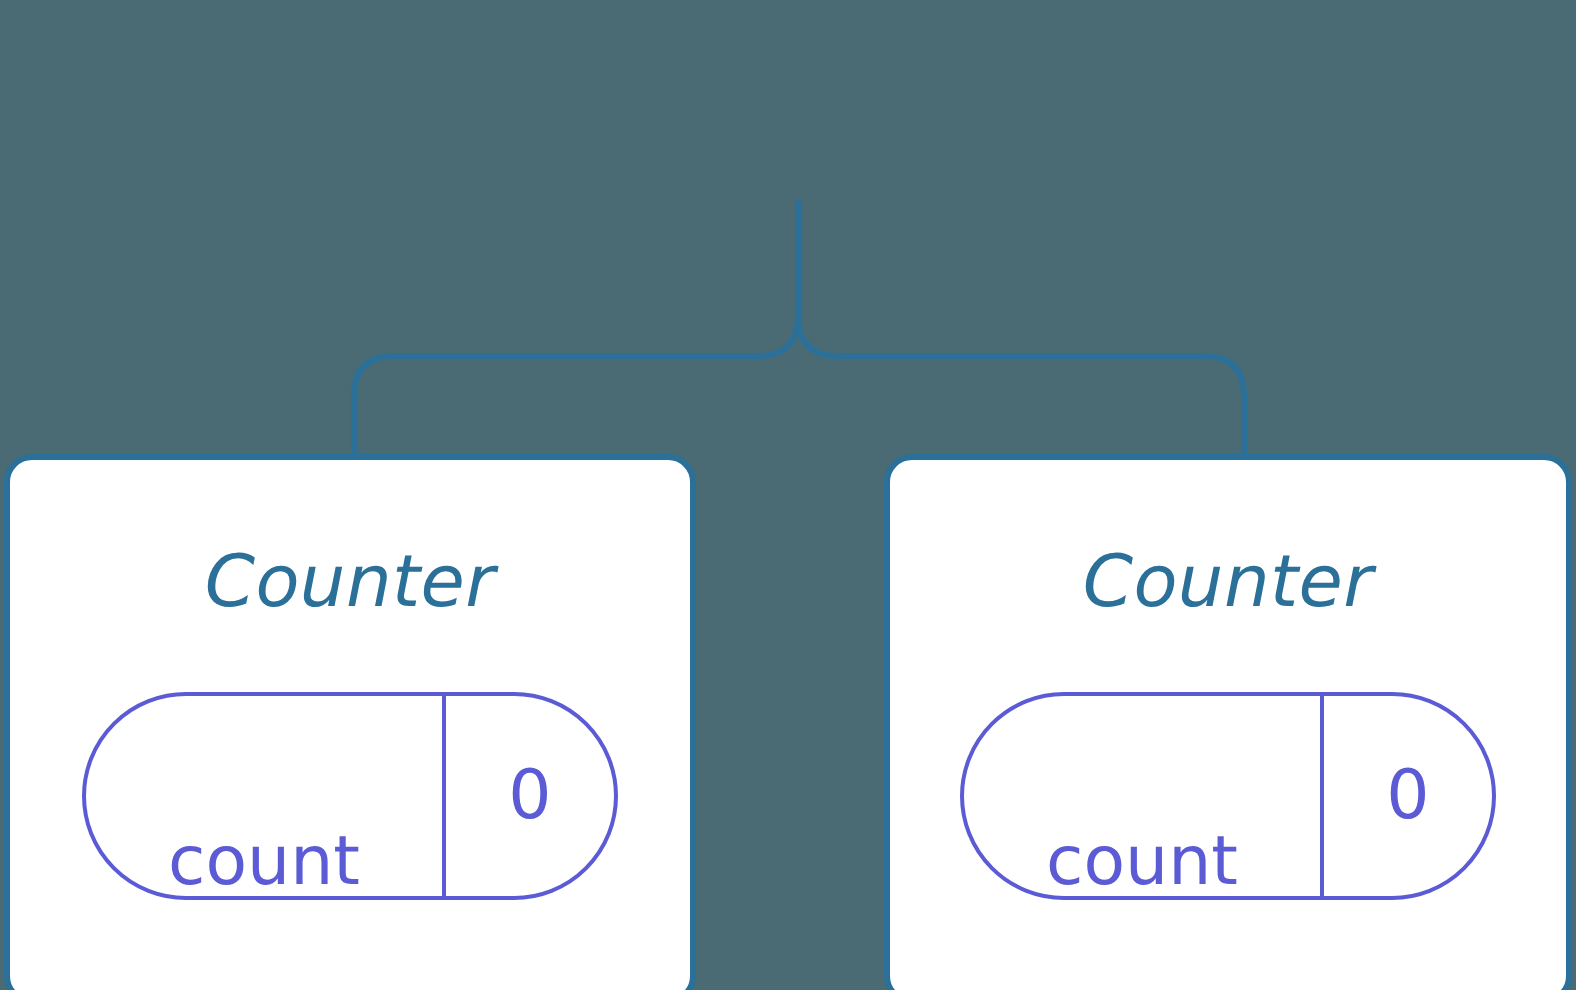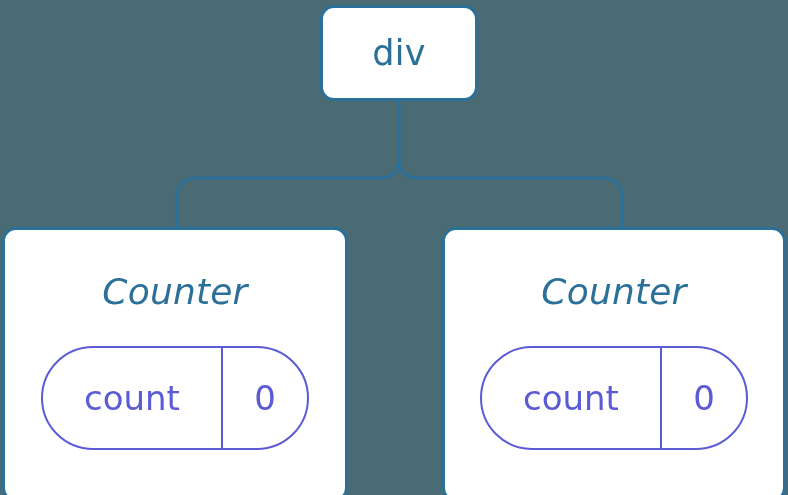--- a/index.html
+++ b/index.html
@@ -77,21 +77,21 @@
     border: 2px solid #5b5bd6;
     border-radius: 52px;
     box-sizing: border-box;
     display: flex;
     align-items: stretch;
     background: transparent;
   }
   .pill-key {
     flex: 0 0 180px;
     display: flex;
-    align-items: center;
+    align-items: flex-end;
     justify-content: center;
     border-right: 2px solid #5b5bd6;
     box-sizing: border-box;
   }
   .pill-val {
     flex: 1 1 auto;
     display: flex;
     align-items: center;
     justify-content: center;
   }
@@ -108,23 +108,20 @@
 
   <svg id="connectors" viewBox="0 0 788 495" width="788" height="495" xmlns="http://www.w3.org/2000/svg">
 
     <path d="M 399 101 L 399 158" fill="none" stroke="#2b7099" stroke-width="3" stroke-linecap="round"></path>
 
     <path d="M 399 158 Q 399 178 379 178 L 197 178 Q 177 178 177 198 L 177 227" fill="none" stroke="#2b7099" stroke-width="3" stroke-linecap="round"></path>
 
     <path d="M 399 158 Q 399 178 419 178 L 602 178 Q 622 178 622 198 L 622 227" fill="none" stroke="#2b7099" stroke-width="3" stroke-linecap="round"></path>
   </svg>
 
-  <div class="node node-root">
-    <span class="node-title">div</span>
-  </div>
 
   <div class="node node-child left">
     <span class="node-title">Counter</span>
     <div class="pill">
       <div class="pill-key">
         <span>count</span>
       </div>
       <div class="pill-val">
         <span>0</span>
       </div>

